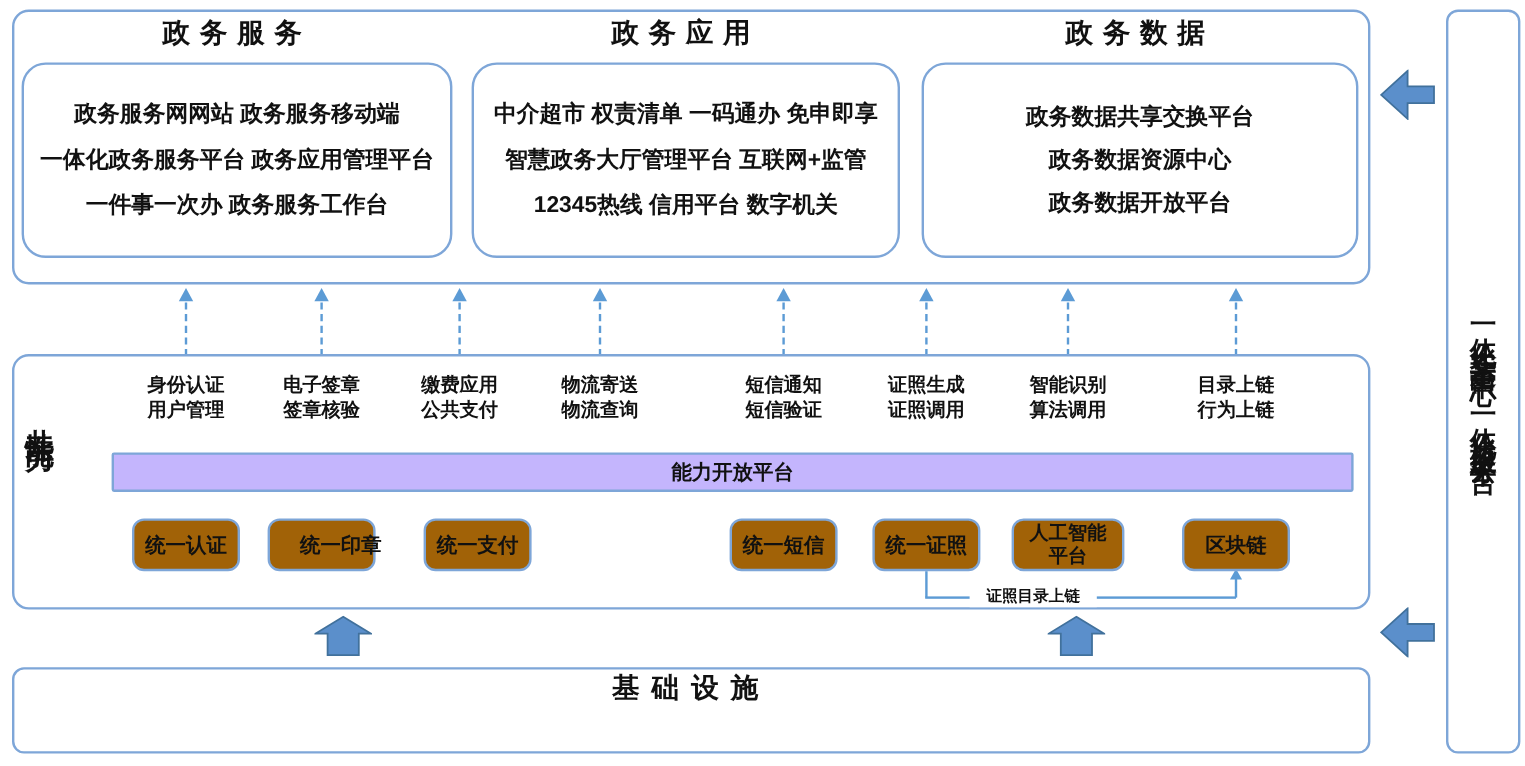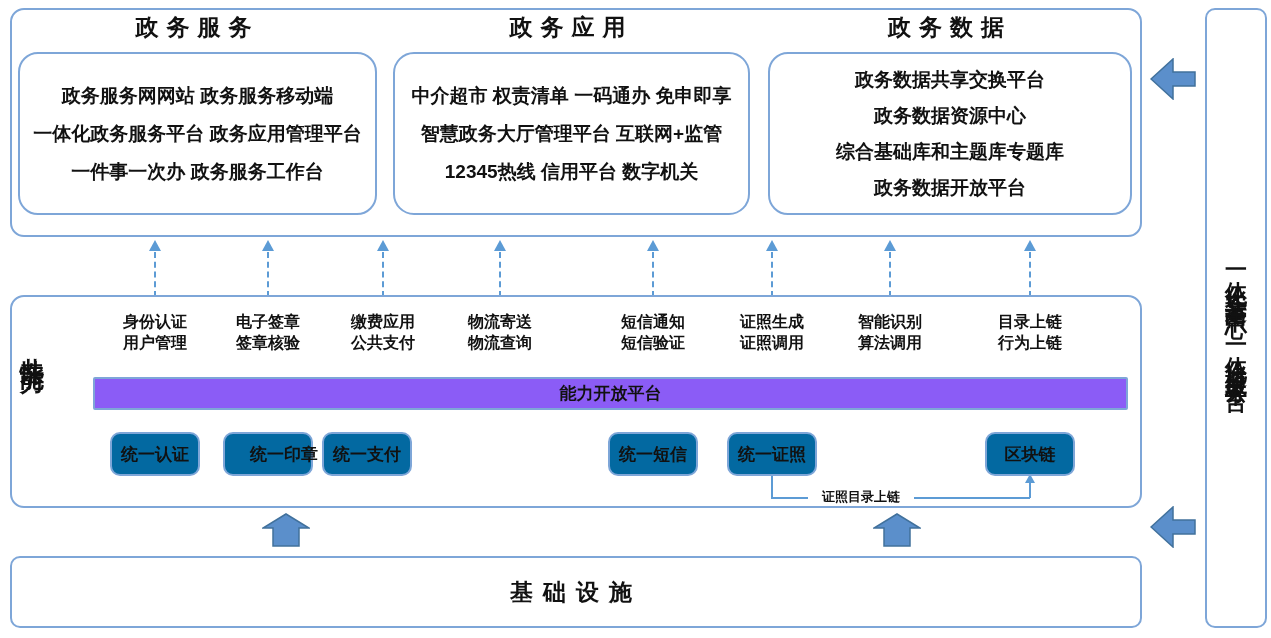--- a/index.html
+++ b/index.html
@@ -24,27 +24,27 @@
   }
   .dash-arrow::before{
     content:'';position:absolute;top:-12px;left:-7px;width:0;height:0;
     border-left:6px solid transparent;border-right:6px solid transparent;border-bottom:11px solid #5C9BD5;
   }
   .cap-label{
     position:absolute;top:311px;width:110px;text-align:center;font-size:16px;font-weight:bold;line-height:21px;
     background:#fff;z-index:4;white-space:nowrap;
   }
   .unit-box{
-    position:absolute;top:432px;height:44px;width:90px;background:#0369a1;border:2px solid #7EA6D8;border-radius:10px;
+    position:absolute;top:432px;height:44px;width:90px;background:#a16207;border:2px solid #7EA6D8;border-radius:10px;
     box-sizing:border-box;display:flex;justify-content:center;align-items:center;text-align:center;
     font-size:17px;font-weight:bold;z-index:5;white-space:nowrap;
   }
   .unit-box.two-line{white-space:normal;line-height:19px;font-size:16px;}
   .platform-bar{
-    position:absolute;left:93px;top:377px;width:1035px;height:33px;background:#8b5cf6;border:2px solid #7EA6D8;
+    position:absolute;left:93px;top:377px;width:1035px;height:33px;background:#c4b5fd;border:2px solid #7EA6D8;
     box-sizing:border-box;border-radius:2px;display:flex;justify-content:center;align-items:center;
     font-size:17px;font-weight:bold;z-index:2;
   }
   .vertical-text{
     writing-mode:vertical-rl;text-orientation:upright;font-weight:bold;white-space:nowrap;
   }
   .side-label{
     position:absolute;left:16px;top:338px;font-size:24px;letter-spacing:4px;z-index:4;
   }
   .rightbar-label{
@@ -53,21 +53,21 @@
   .conn{position:absolute;background:#5C9BD5;z-index:3;}
   .conn-arrowhead{
     position:absolute;width:0;height:0;z-index:3;
     border-left:5px solid transparent;border-right:5px solid transparent;border-bottom:9px solid #5C9BD5;
   }
   .conn-label{
     position:absolute;text-align:center;font-size:13px;font-weight:bold;background:#fff;z-index:6;white-space:nowrap;
   }
   .bottom-box{
     position:absolute;left:10px;top:556px;width:1132px;height:72px;border:2px solid #7EA6D8;border-radius:10px;
-    box-sizing:border-box;display:flex;justify-content:center;align-items:center;
+    box-sizing:border-box;display:flex;justify-content:center;
     font-size:23px;font-weight:bold;letter-spacing:10px;
   }
   .arrow-svg{position:absolute;z-index:2;}
 </style>
 </head>
 <body>
 
 <div id="stage">
 
   <div class="container" style="left:10px;top:8px;width:1132px;height:229px;"></div>
@@ -84,21 +84,20 @@
 
   <div class="inner-box" style="left:393px;top:52px;width:357px;height:163px;border-radius:21px;">
     <div class="box-line">中介超市 权责清单 一码通办 免申即享</div>
     <div class="box-line">智慧政务大厅管理平台 互联网+监管</div>
     <div class="box-line">12345热线 信用平台 数字机关</div>
   </div>
 
   <div class="inner-box" style="left:768px;top:52px;width:364px;height:163px;">
     <div class="box-line tight">政务数据共享交换平台</div>
     <div class="box-line tight">政务数据资源中心</div>
-    <div class="box-line tight">综合基础库和主题库专题库</div>
     <div class="box-line tight">政务数据开放平台</div>
   </div>
 
   <div class="dash-arrow" style="left:154px;"></div>
   <div class="dash-arrow" style="left:267px;"></div>
   <div class="dash-arrow" style="left:382px;"></div>
   <div class="dash-arrow" style="left:499px;"></div>
   <div class="dash-arrow" style="left:652px;"></div>
   <div class="dash-arrow" style="left:771px;"></div>
   <div class="dash-arrow" style="left:889px;"></div>
@@ -140,23 +139,24 @@
     <div>智能识别</div>
     <div>算法调用</div>
   </div>
   <div class="cap-label" style="left:975px;">
     <div>目录上链</div>
     <div>行为上链</div>
   </div>
 
   <div class="unit-box" style="left:110px;">统一认证</div>
   <div class="unit-box" style="left:223px;padding-left:32px;">统一印章</div>
-  <div class="unit-box" style="left:322px;">统一支付</div>
+  <div class="unit-box" style="left:353px;">统一支付</div>
   <div class="unit-box" style="left:608px;">统一短信</div>
   <div class="unit-box" style="left:727px;">统一证照</div>
+  <div class="unit-box two-line" style="left:843px;width:94px;padding:0 10px;">人工智能平台</div>
   <div class="unit-box" style="left:985px;">区块链</div>
 
   <div class="conn" style="left:771px;top:476px;width:2px;height:22px;"></div>
   <div class="conn" style="left:771px;top:497px;width:259px;height:2px;"></div>
   <div class="conn" style="left:1029px;top:482px;width:2px;height:16px;"></div>
   <div class="conn-arrowhead" style="left:1025px;top:474px;"></div>
   <div class="conn-label" style="left:808px;top:488px;width:106px;">证照目录上链</div>
 
   <svg class="arrow-svg" style="left:262px;top:513px;" width="48" height="34" viewBox="0 0 48 34">
     <polygon points="24,1 47,15 37,15 37,33 11,33 11,15 1,15" fill="#5B8FCB" stroke="#41719C" stroke-width="1.5"></polygon>

